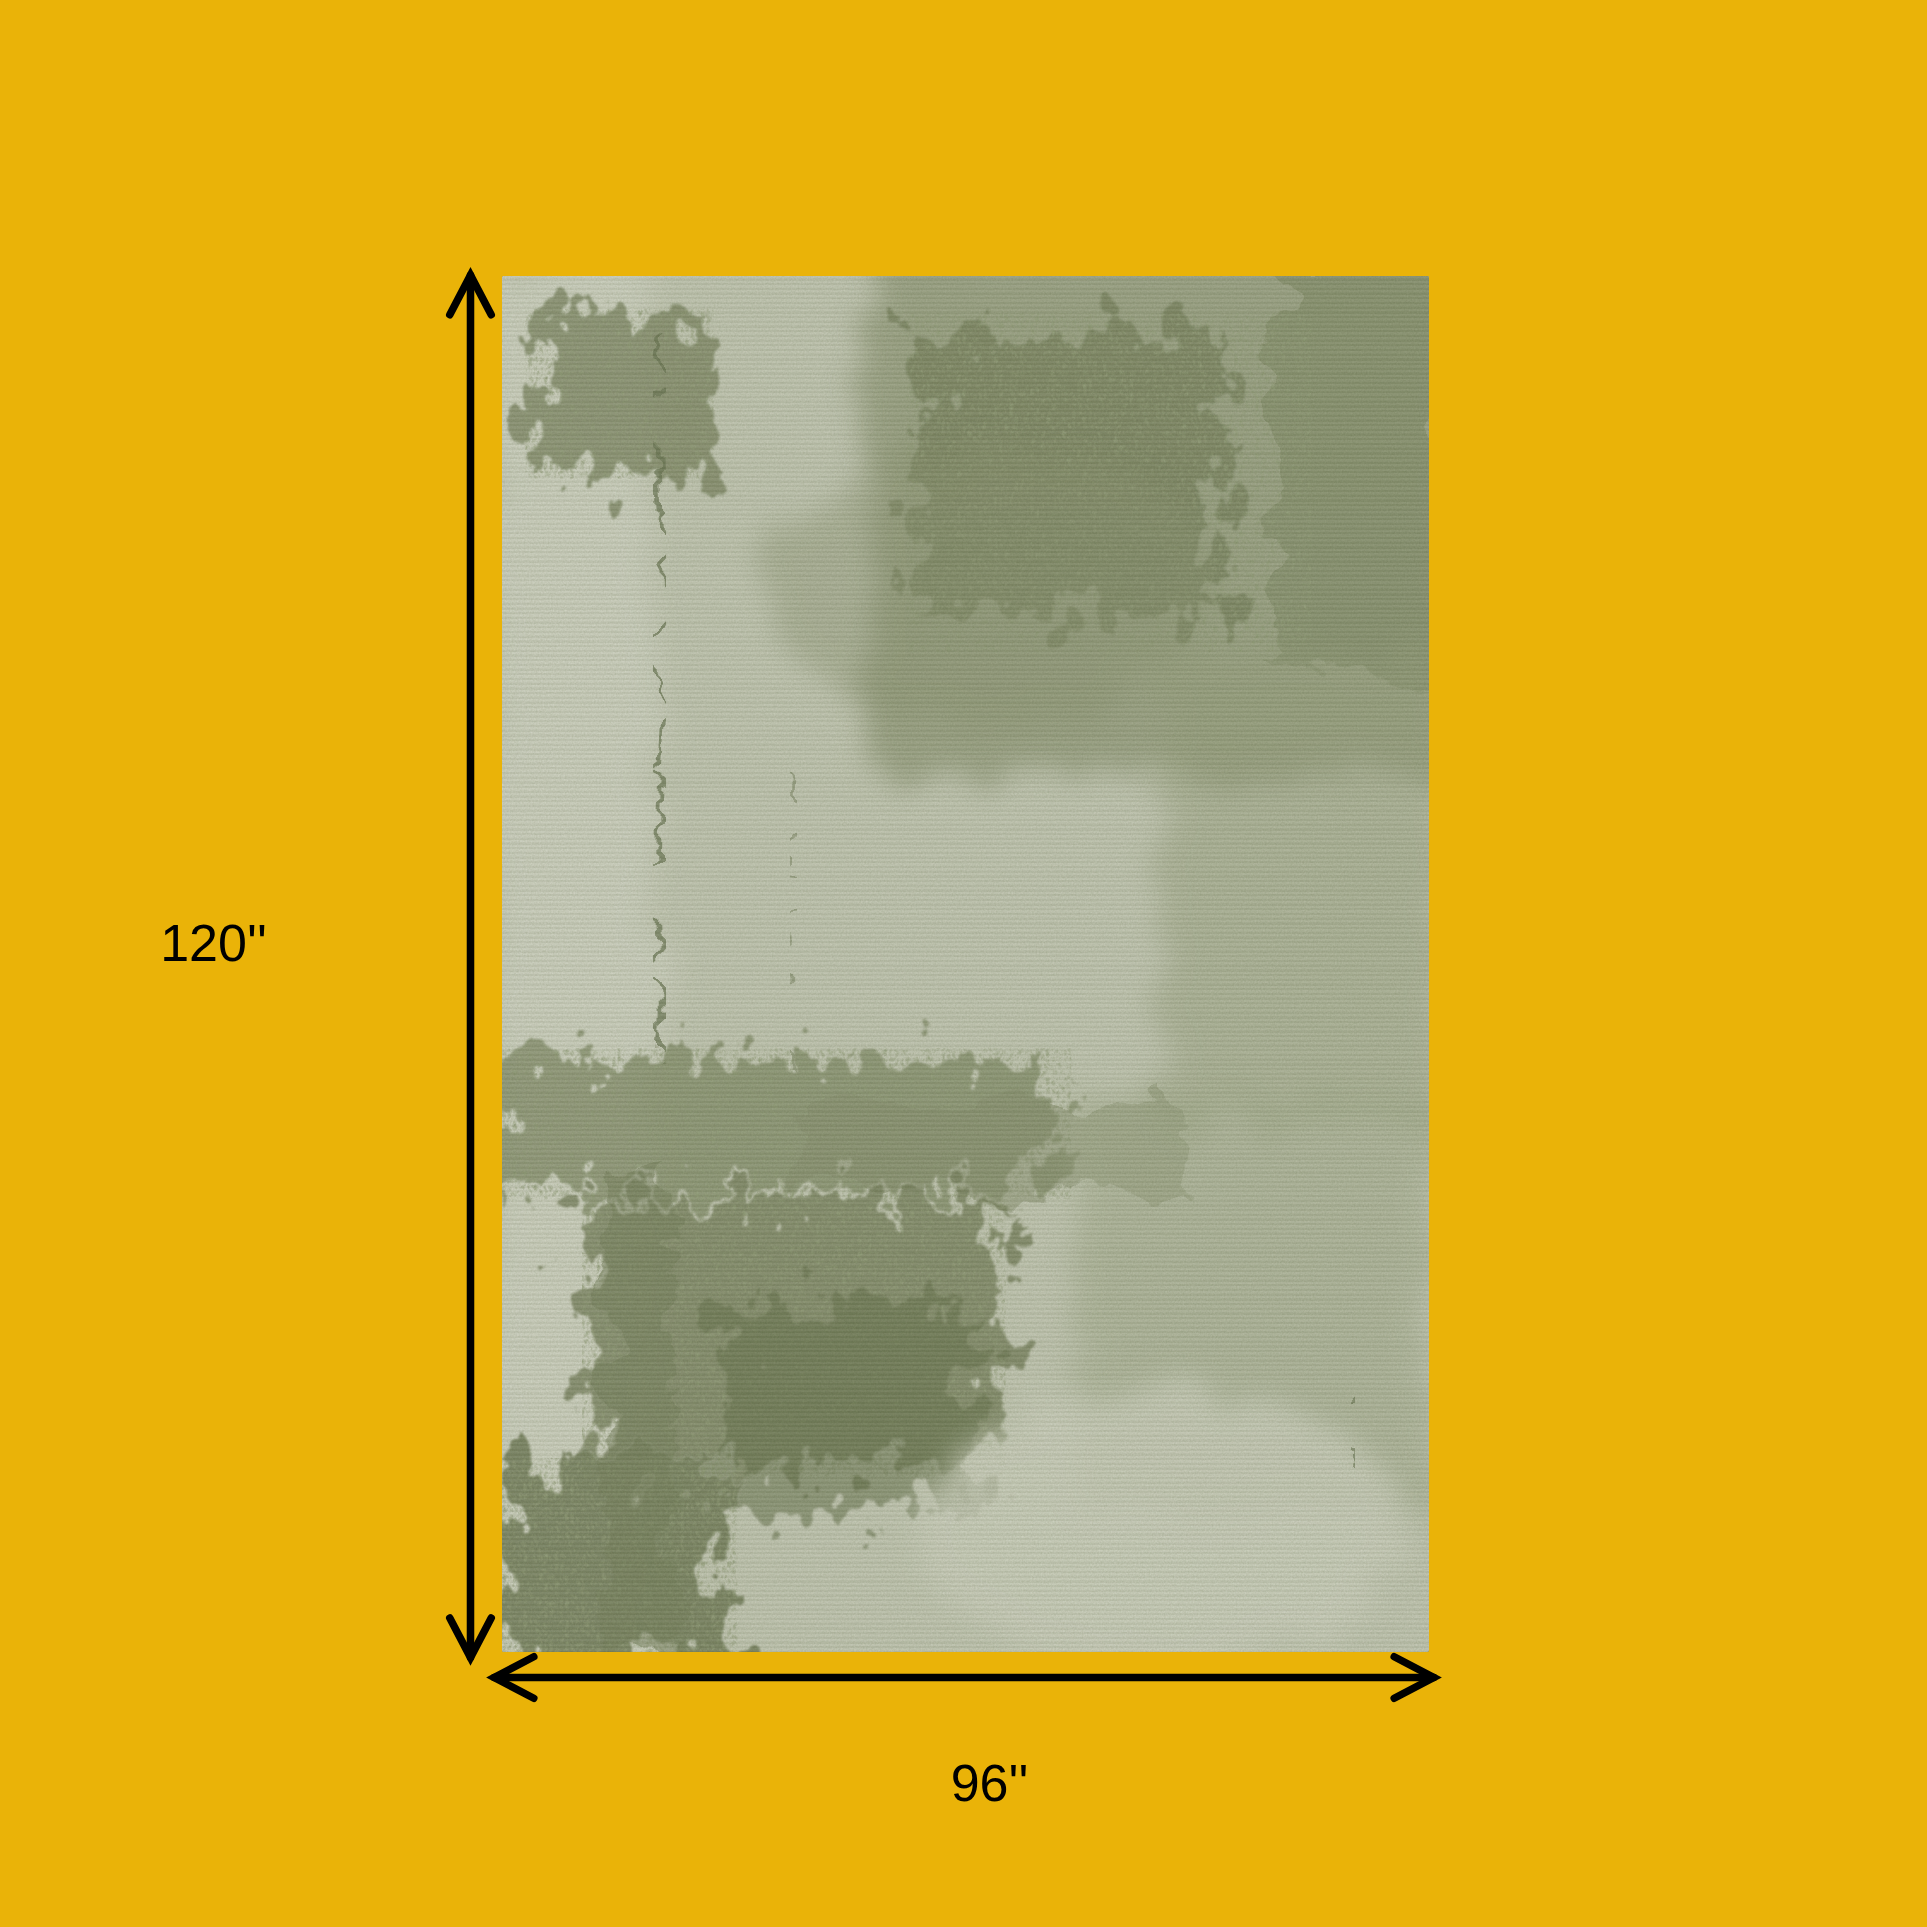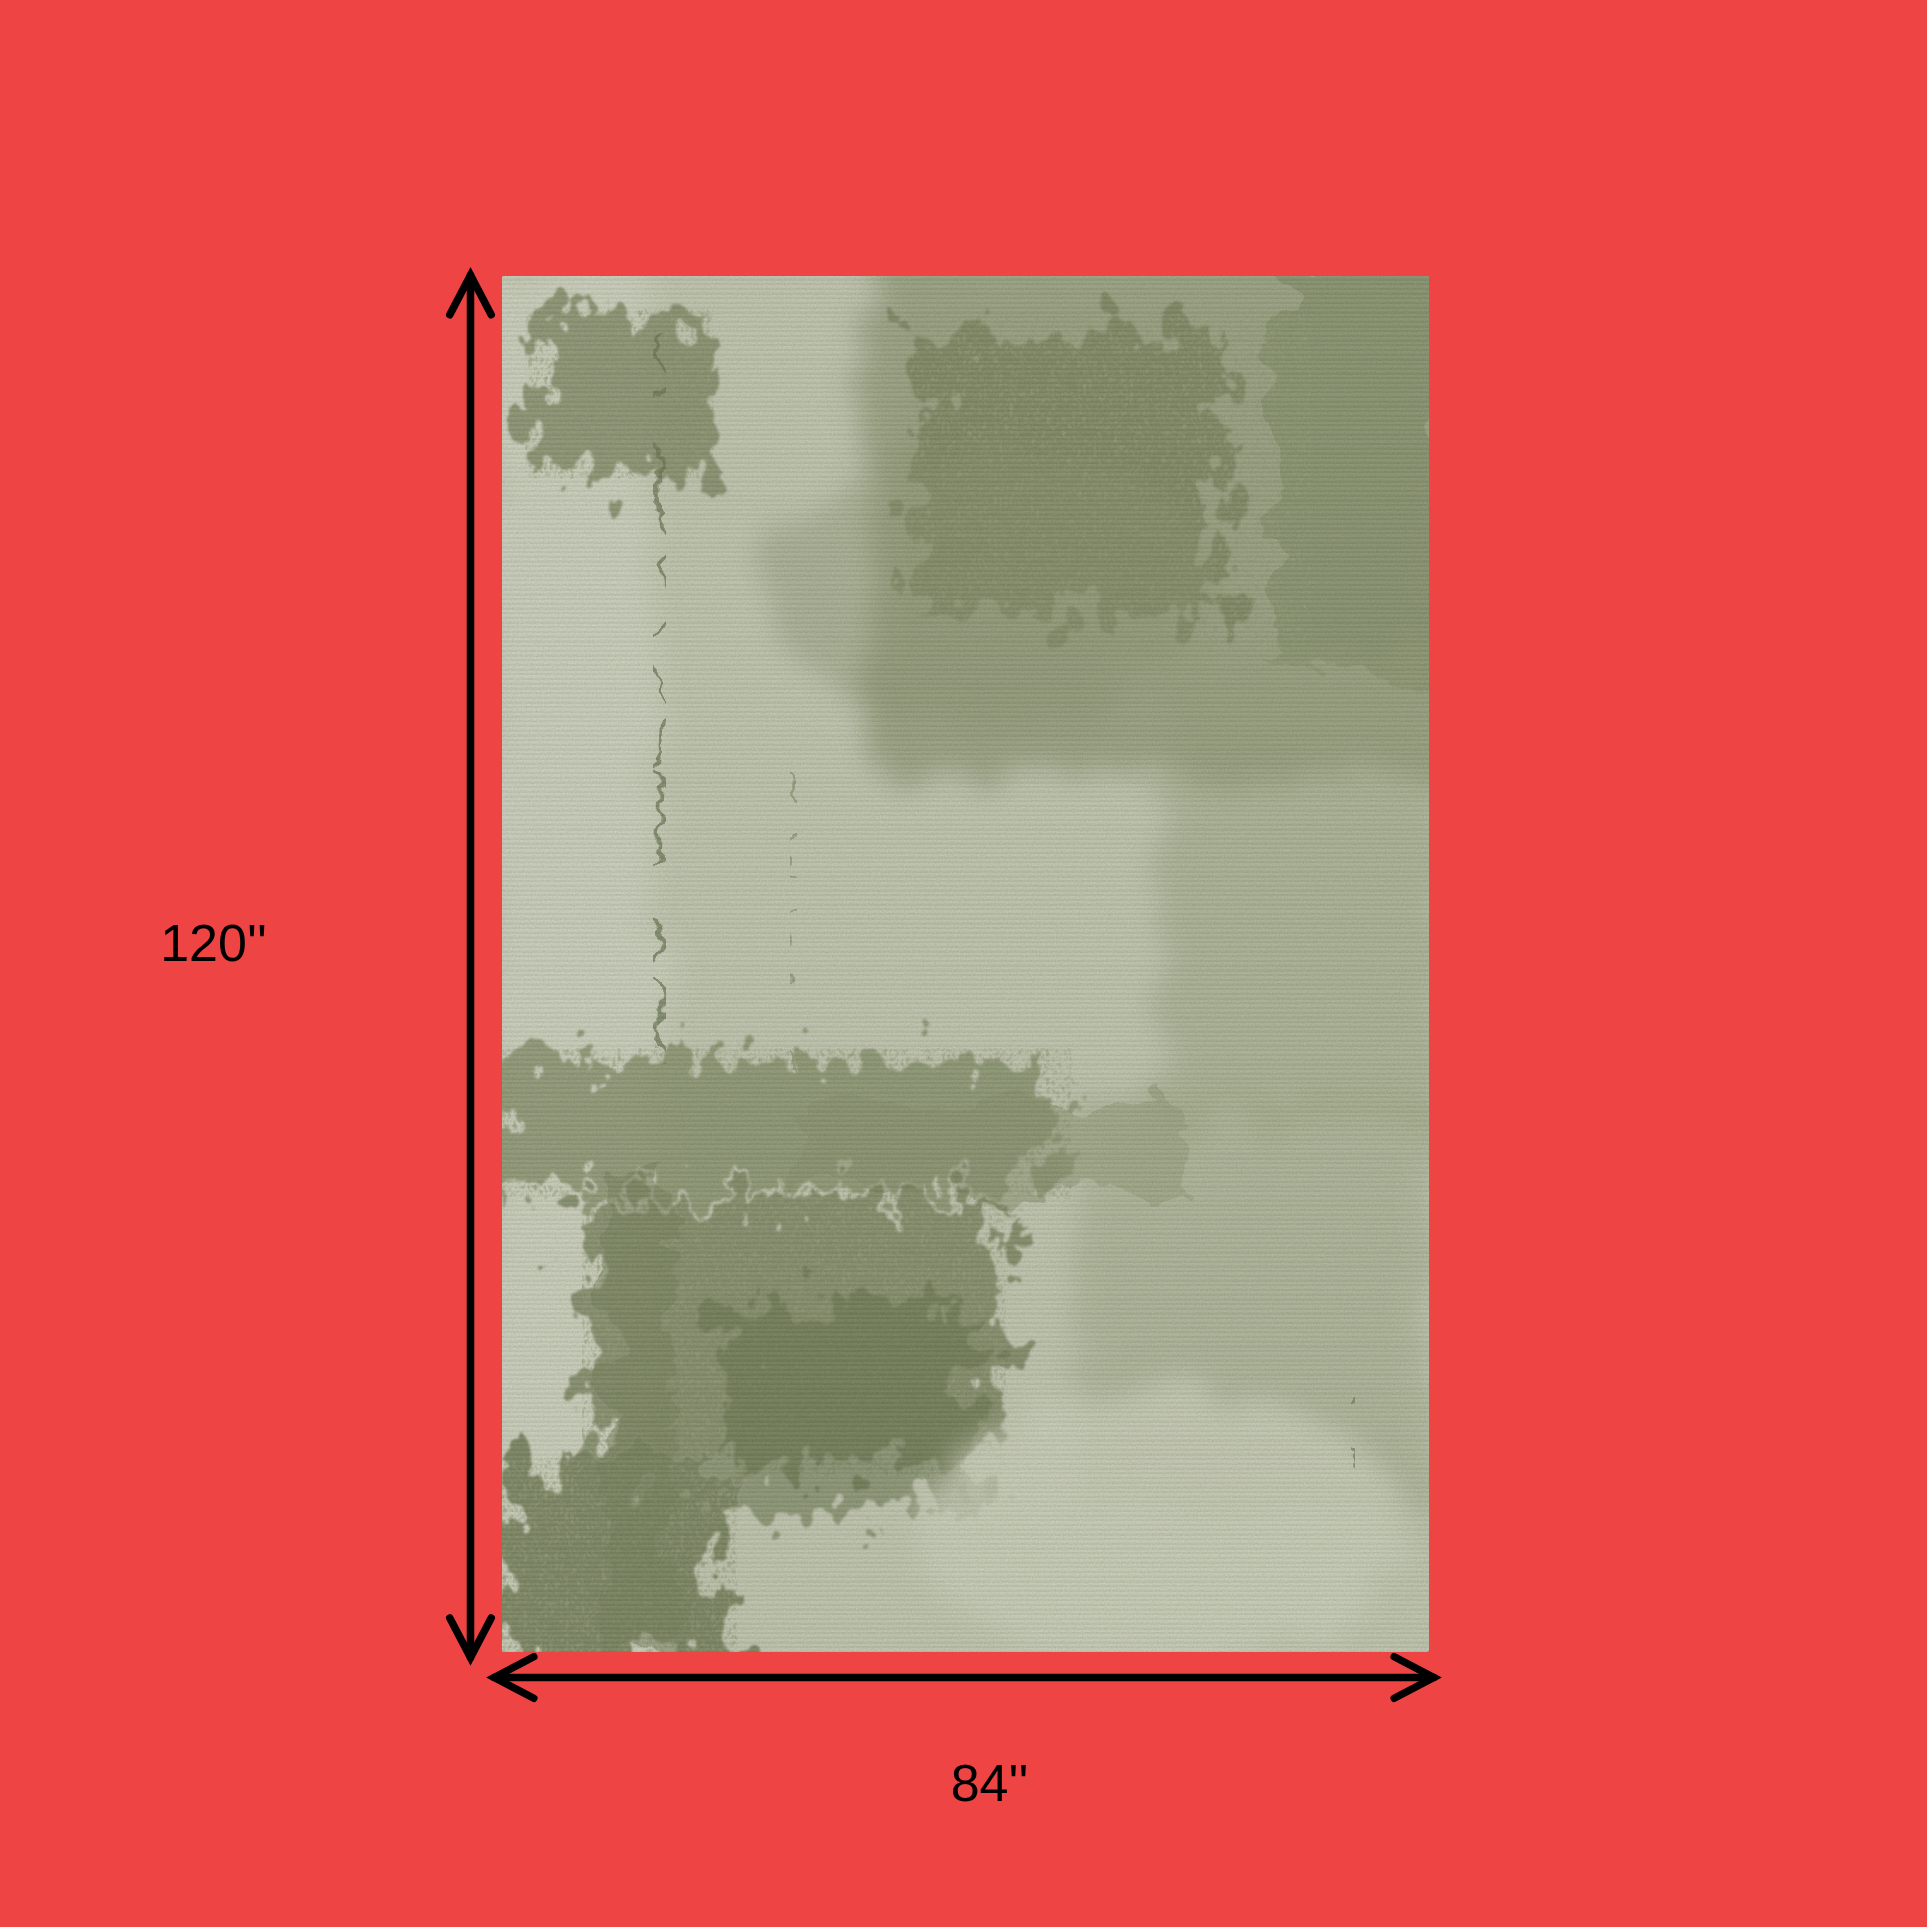--- a/index.html
+++ b/index.html
@@ -6,21 +6,21 @@
   body {
     width: 1928px; height: 1928px;
     background: #ffffff;
     font-family: "Liberation Sans", sans-serif;
     position: relative;
     overflow: hidden;
   }
   .canvas {
     position: absolute; left: 0; top: 0;
     width: 1928px; height: 1928px;
-    background: #ef4444;
+    background: #eab308;
   }
   .rug {
     position: absolute;
     left: 502px; top: 276px;
     width: 927px; height: 1376px;
     border-radius: 1.9px;
     overflow: hidden;
     box-shadow:
       inset 0 0 0 2.8px rgba(108,116,90,0.40),
       inset 0 -4.7px 7.5px rgba(84,92,66,0.45),
@@ -136,16 +136,16 @@
     <polyline points="23,1440 45,1482 67,1440"></polyline>
   </svg>
 
   <svg class="dim-arrow" style="left:482px; top:1635px;" width="964" height="85" viewBox="0 0 1024 90">
     <line x1="13" y1="45" x2="1011" y2="45"></line>
     <polyline points="55,23 13,45 55,67"></polyline>
     <polyline points="969,23 1011,45 969,67"></polyline>
   </svg>
 
   <div class="dim-label height-label">120''</div>
-  <div class="dim-label width-label">84''</div>
+  <div class="dim-label width-label">96''</div>
 
 </div>
 
 
 </body></html>

